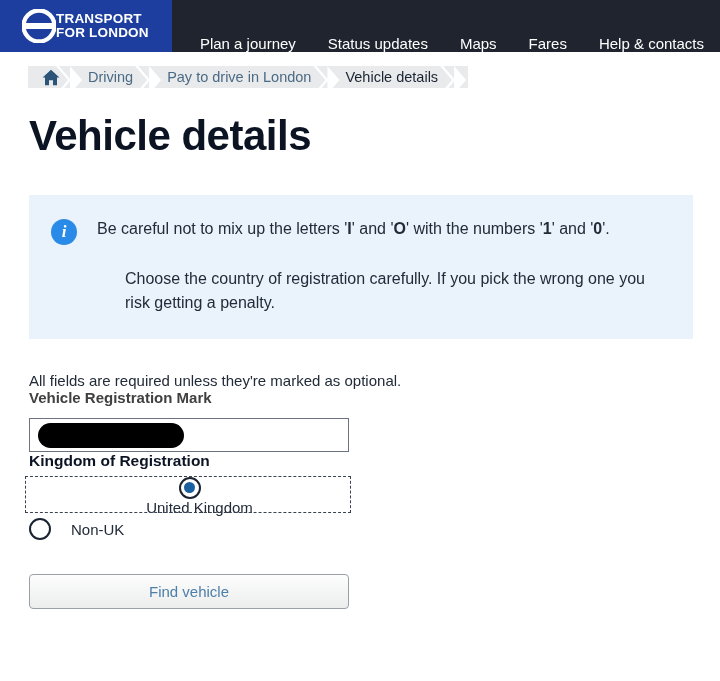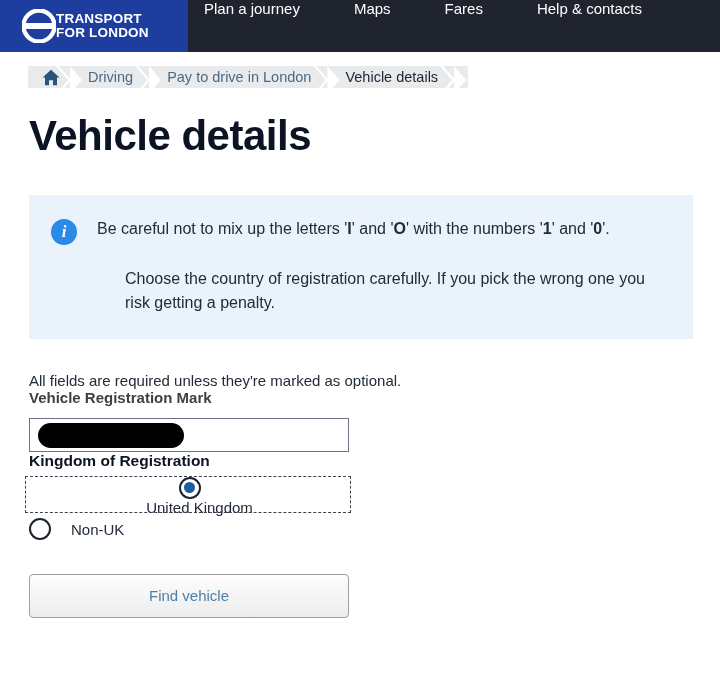--- a/index.html
+++ b/index.html
@@ -43,24 +43,23 @@
     font-size: 13.5px;
     line-height: 14.5px;
     letter-spacing: 0.2px;
   }
   .brand-text span {
     display: block;
     white-space: nowrap;
   }
   .nav-links {
     display: flex;
-    align-items: flex-start;
+    align-items: flex-end;
     flex: 1;
-    padding-left: 0;
-    gap: 22px;
+    padding-left: 12px;
   }
   .nav-link {
     color: #ffffff;
     font-size: 15px;
     padding: 0 16px;
     white-space: nowrap;
     text-decoration: none;
     cursor: pointer;
   }
 
@@ -253,21 +252,21 @@
   .radio-mark.checked .dot { display: block; }
   .radio-text {
     margin-left: 20px;
     font-size: 15px;
     color: #222b38;
   }
 
   .submit-button {
     margin: 27px 0 0 29px;
     width: 320px;
-    height: 44px;
+    height: 35px;
     border: 1px solid #9aa0a8;
     border-radius: 4px;
     background: linear-gradient(#fdfdfd, #eceded);
     color: #4d7fa8;
     font-size: 15px;
     font-family: "Liberation Sans", sans-serif;
     cursor: pointer;
     display: flex;
     align-items: center;
     justify-content: center;
@@ -287,20 +286,21 @@
         <rect x="0.5" y="14" width="33" height="6" fill="#ffffff"></rect>
       </svg>
     </span>
     <span class="brand-text">
       <span>TRANSPORT</span>
       <span>FOR LONDON</span>
     </span>
   </div>
   <div class="nav-links">
     <a class="nav-link">Plan a journey</a>
+    <a class="nav-link">Status updates</a>
     <a class="nav-link">Maps</a>
     <a class="nav-link">Fares</a>
     <a class="nav-link">Help &amp; contacts</a>
   </div>
 </div>
 
 
 <div class="breadcrumb-wrap">
   <nav class="breadcrumb">
     <span class="crumb home">

